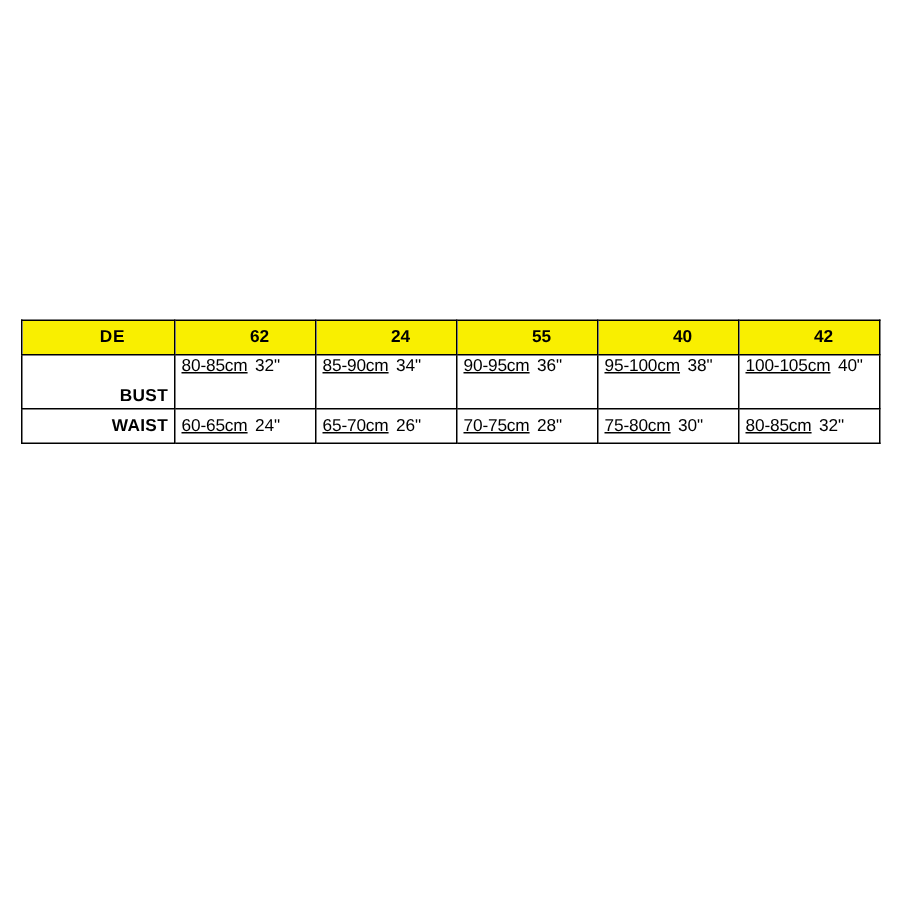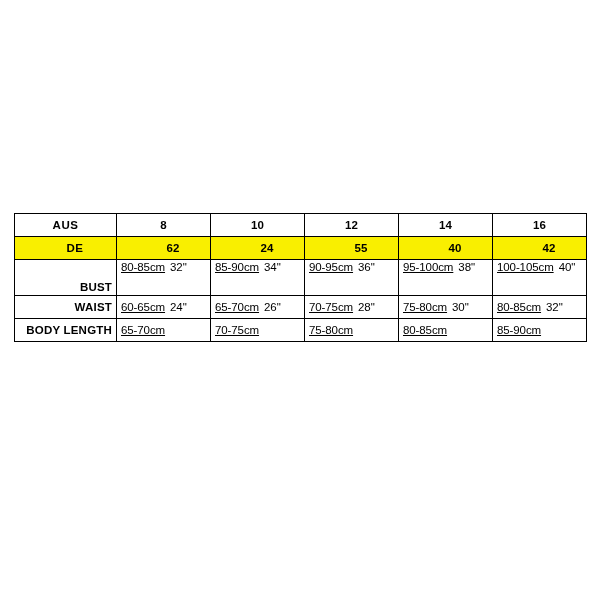--- a/index.html
+++ b/index.html
@@ -81,28 +81,20 @@
     <colgroup>
       <col class="label-col">
       <col class="size-col">
       <col class="size-col">
       <col class="size-col">
       <col class="size-col">
       <col class="size-col">
     </colgroup>
     <tbody>
 
-      <tr class="aus-row">
-        <td class="head-label">AUS</td>
-        <td class="head-size">8</td>
-        <td class="head-size">10</td>
-        <td class="head-size">12</td>
-        <td class="head-size">14</td>
-        <td class="head-size">16</td>
-      </tr>
 
       <tr class="de-row">
         <td class="head-label">DE</td>
         <td class="head-size">62</td>
         <td class="head-size">24</td>
         <td class="head-size">55</td>
         <td class="head-size">40</td>
         <td class="head-size">42</td>
       </tr>
 
@@ -118,24 +110,16 @@
       <tr>
         <td class="row-label">WAIST</td>
         <td class="measure"><span class="val">60-65cm</span><span class="inch">24"</span></td>
         <td class="measure"><span class="val">65-70cm</span><span class="inch">26"</span></td>
         <td class="measure"><span class="val">70-75cm</span><span class="inch">28"</span></td>
         <td class="measure"><span class="val">75-80cm</span><span class="inch">30"</span></td>
         <td class="measure"><span class="val">80-85cm</span><span class="inch">32"</span></td>
       </tr>
 
 
-      <tr>
-        <td class="row-label">BODY LENGTH</td>
-        <td class="measure"><span class="val">65-70cm</span></td>
-        <td class="measure"><span class="val">70-75cm</span></td>
-        <td class="measure"><span class="val">75-80cm</span></td>
-        <td class="measure"><span class="val">80-85cm</span></td>
-        <td class="measure"><span class="val">85-90cm</span></td>
-      </tr>
 
     </tbody>
   </table>
 </div>
 
 </body></html>

